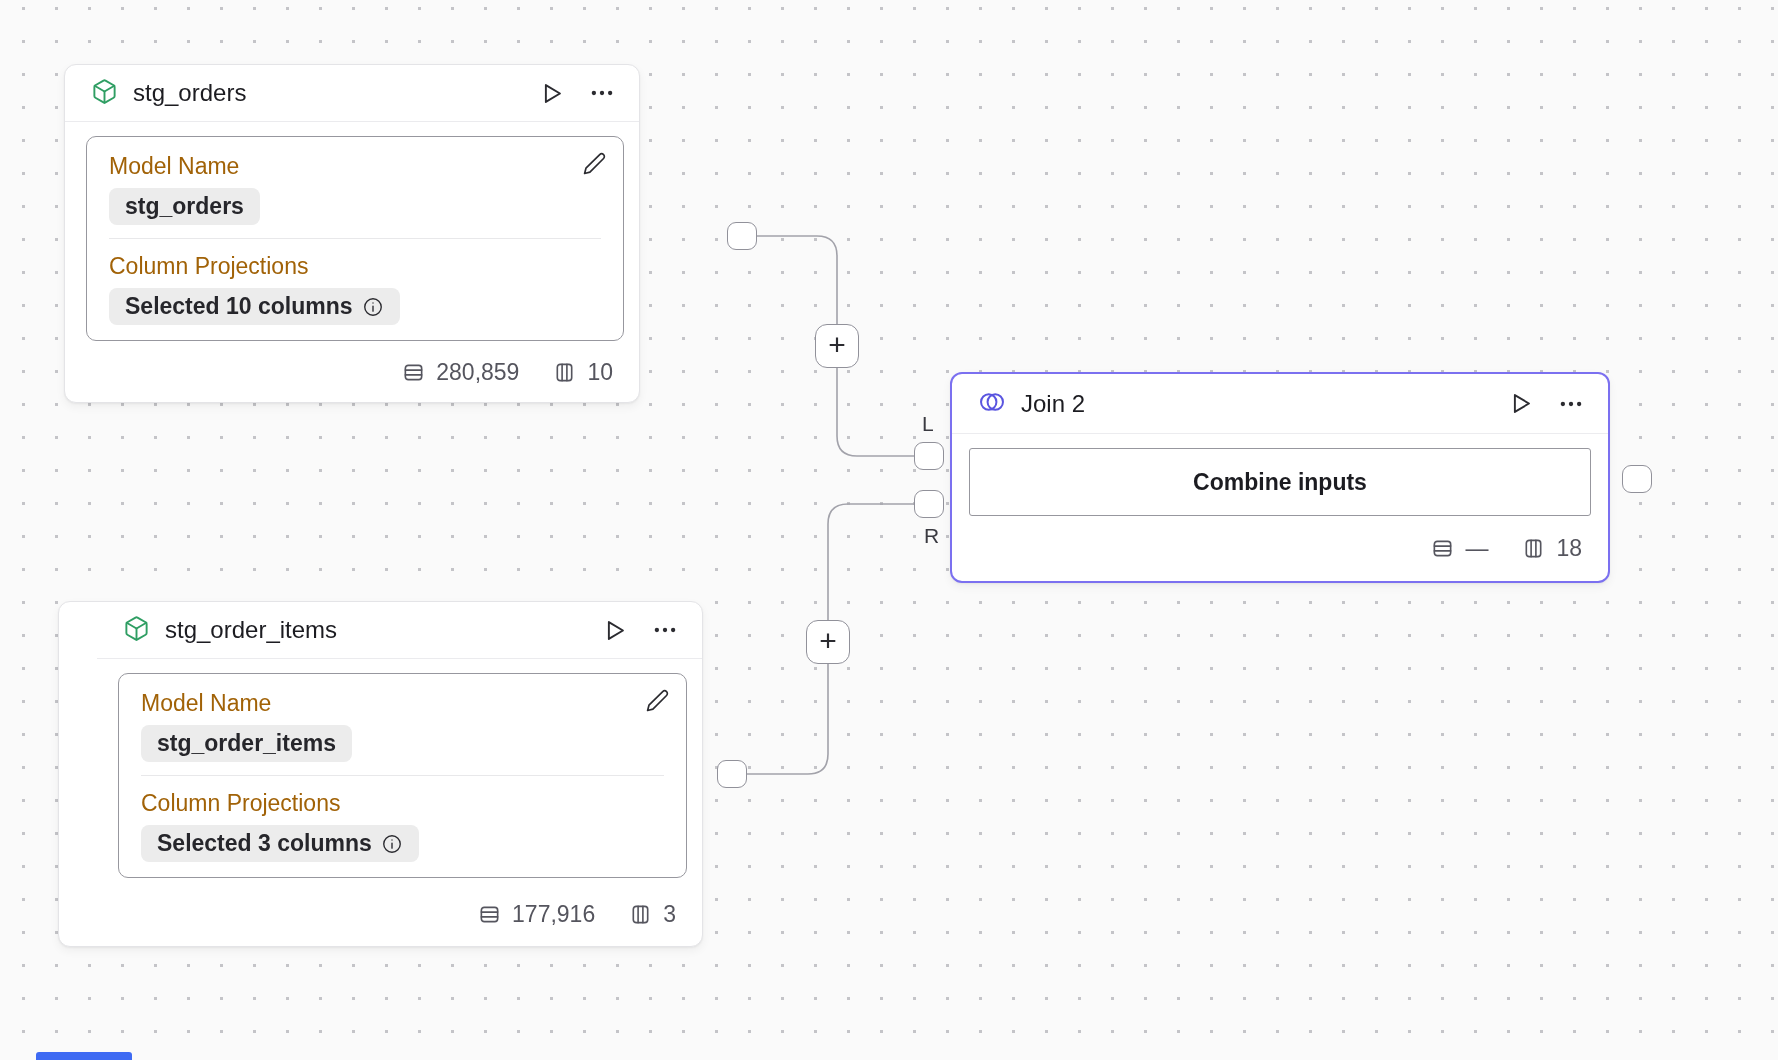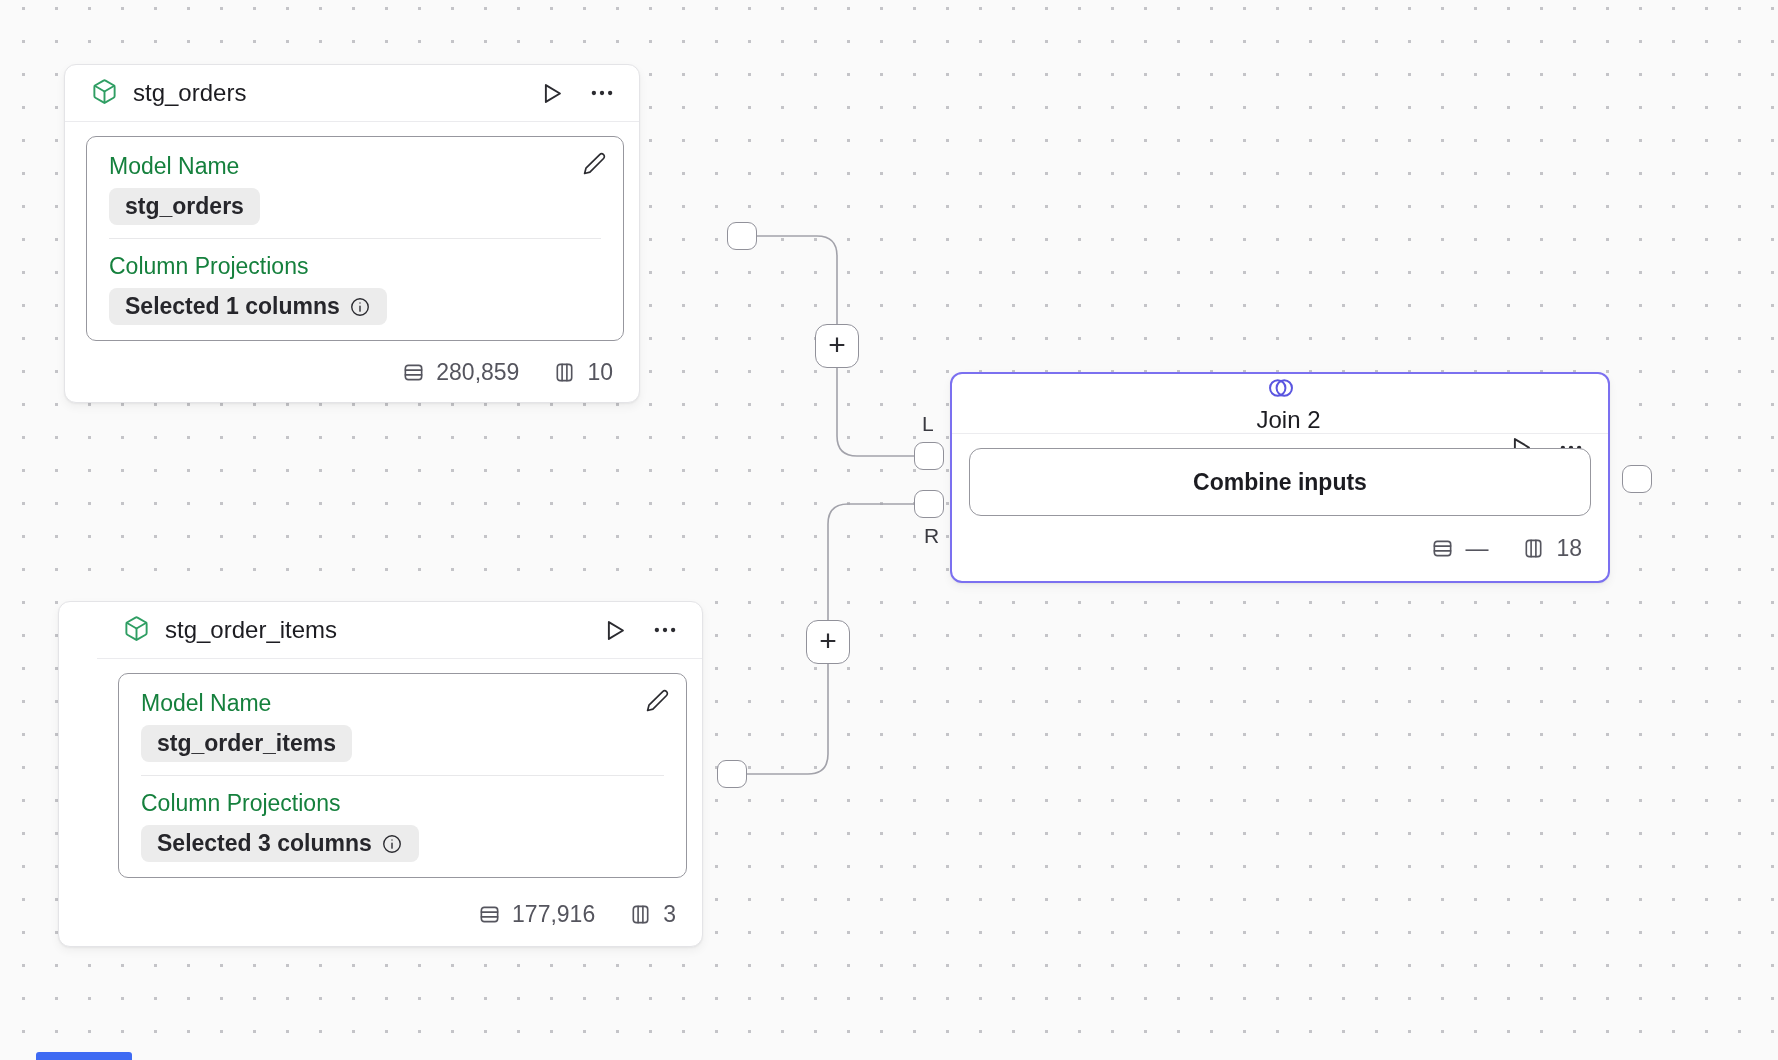--- a/index.html
+++ b/index.html
@@ -36,42 +36,42 @@
   .node-title { font-size:24px; font-weight:500; color:#1c1c21; margin-left:15px; }
   .header-actions { margin-left:auto; display:flex; align-items:center; gap:24px; }
   .icon-btn { background:none; border:none; cursor:pointer; display:flex; align-items:center; justify-content:center; padding:0; }
 
   
   .inner-card {
     position:relative; margin:14px 15px 0 21px;
     border:1px solid #97979e; border-radius:10px;
     background:#fff; padding:15px 22px; height:205px;
   }
-  .field-label { font-size:23px; color:#15803d; line-height:28px; }
+  .field-label { font-size:23px; color:#a16207; line-height:28px; }
   .chip {
     display:inline-flex; align-items:center; gap:9px;
     background:#ececec; border-radius:8px;
     padding:5px 16px; margin-top:8px;
     font-size:23px; font-weight:700; color:#26262b; line-height:27px;
   }
   .inner-divider { border:none; border-top:1px solid #e8e8ea; margin:13px 0; }
   .edit-btn { position:absolute; top:14px; right:16px; }
 
   
   .node-footer {
     margin-top:auto; display:flex; align-items:center; justify-content:flex-end;
     gap:11px; padding:0 26px; height:63px; flex:0 0 63px;
   }
   .stat { font-size:23px; font-weight:500; color:#55555e; }
   .stat-gap { width:12px; }
 
   
   .combine-btn {
     margin:14px 17px 0 17px; height:68px;
-    background:#fff; border:1px solid #97979e; border-radius:12px;
+    background:#fff; border:1px solid #97979e; border-radius:3px;
     font-family:inherit; font-size:23px; font-weight:700; color:#1c1c21;
     cursor:pointer;
   }
   .node.selected .node-footer { height:65px; flex:0 0 65px; }
 
   
   .port {
     position:absolute; width:30px; height:28px;
     background:#fff; border:1.6px solid #91919a; border-radius:9px;
   }
@@ -134,21 +134,21 @@
             <path class="stroke" stroke="#2b2b30" stroke-width="1.6" d="M17 3.5a2.6 2.6 0 0 1 3.7 3.7L7.6 20.3 2.5 21.6l1.3-5.1L17 3.5z"></path>
           </svg>
       </button>
       <div class="field-label">Model Name</div>
       <span class="chip">
           <span>stg_orders</span>
         </span>
       <hr class="inner-divider">
       <div class="field-label">Column Projections</div>
       <span class="chip">
-        <span>Selected 1 columns</span>
+        <span>Selected 10 columns</span>
         <svg width="22" height="22" viewBox="0 0 24 24">
             <g class="stroke" stroke="#2b2b30" stroke-width="1.5">
               <circle cx="12" cy="12" r="9"></circle>
               <line x1="12" y1="11" x2="12" y2="16.5"></line>
               <line x1="12" y1="7.5" x2="12" y2="7.6"></line>
             </g>
           </svg>
       </span>
     </div>
     <div class="node-footer">
@@ -237,21 +237,21 @@
             <rect x="4.5" y="3.5" width="15" height="17" rx="3"></rect>
             <line x1="9.5" y1="3.5" x2="9.5" y2="20.5"></line>
             <line x1="14.5" y1="3.5" x2="14.5" y2="20.5"></line>
           </g>
         </svg>
       <span class="stat">3</span>
     </div>
   </div>
 
   <div class="node selected" style="left:950px; top:372px; width:660px; height:211px;">
-    <div class="node-header" style="border-bottom-color:#ececef;flex-direction:column;">
+    <div class="node-header" style="border-bottom-color:#ececef;">
       <span>
         <svg width="28" height="28" viewBox="0 0 24 24">
             <g class="stroke" stroke="#5a55e0" stroke-width="1.7">
               <circle cx="9.2" cy="12" r="6.6"></circle>
               <circle cx="14.8" cy="12" r="6.6"></circle>
             </g>
           </svg>
       </span>
       <span class="node-title">Join 2</span>
       <span class="header-actions">

